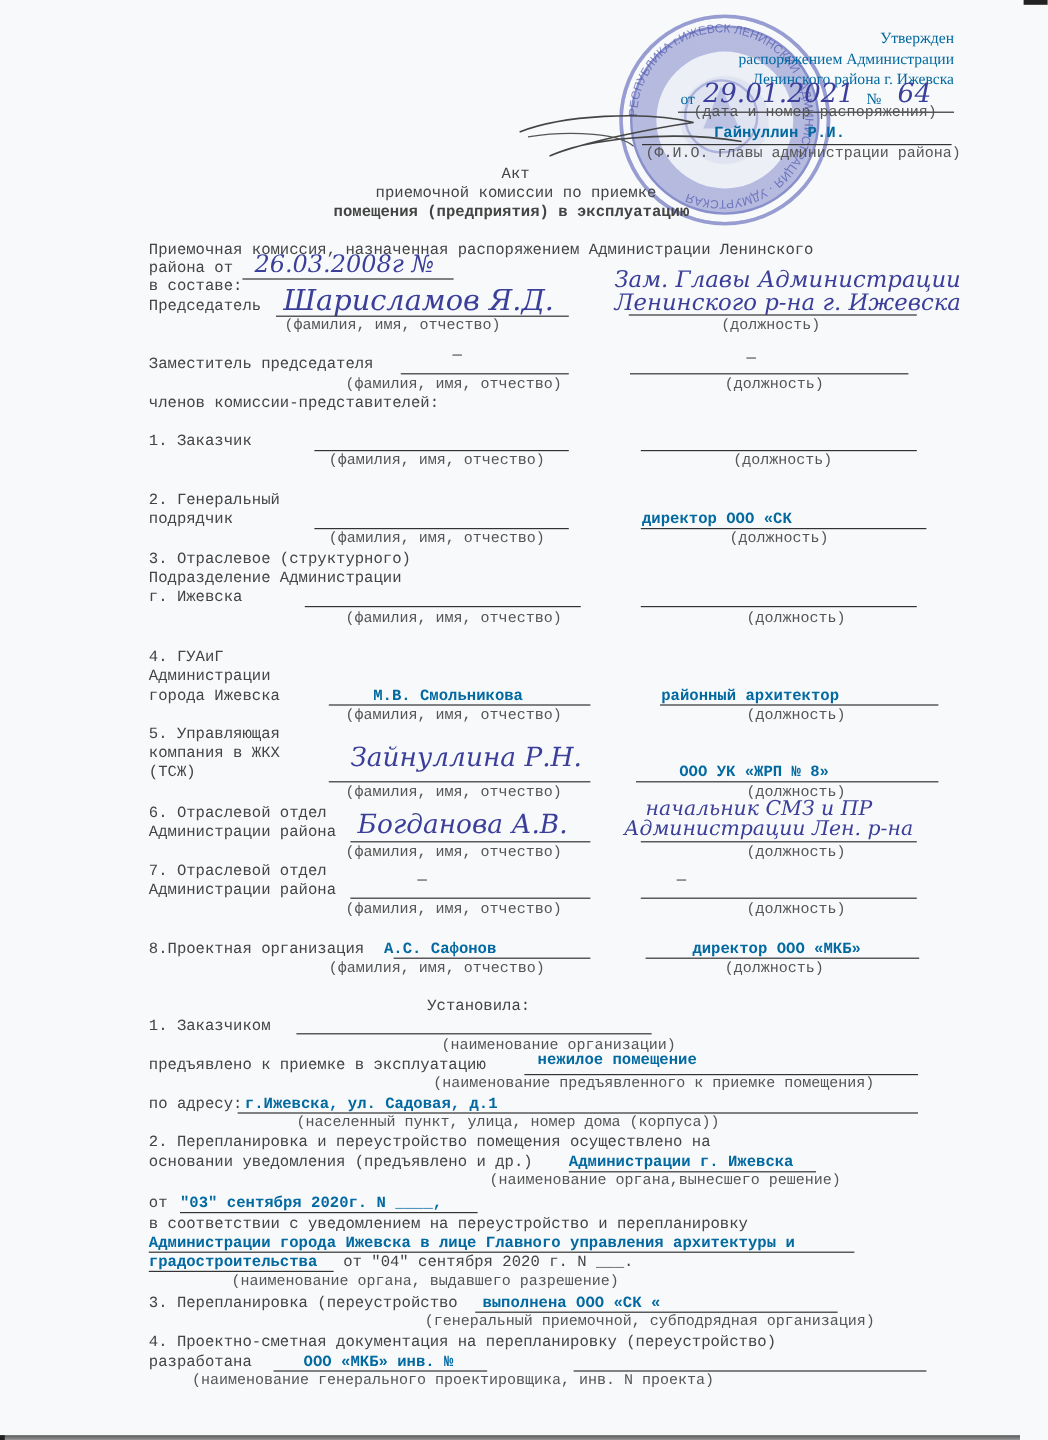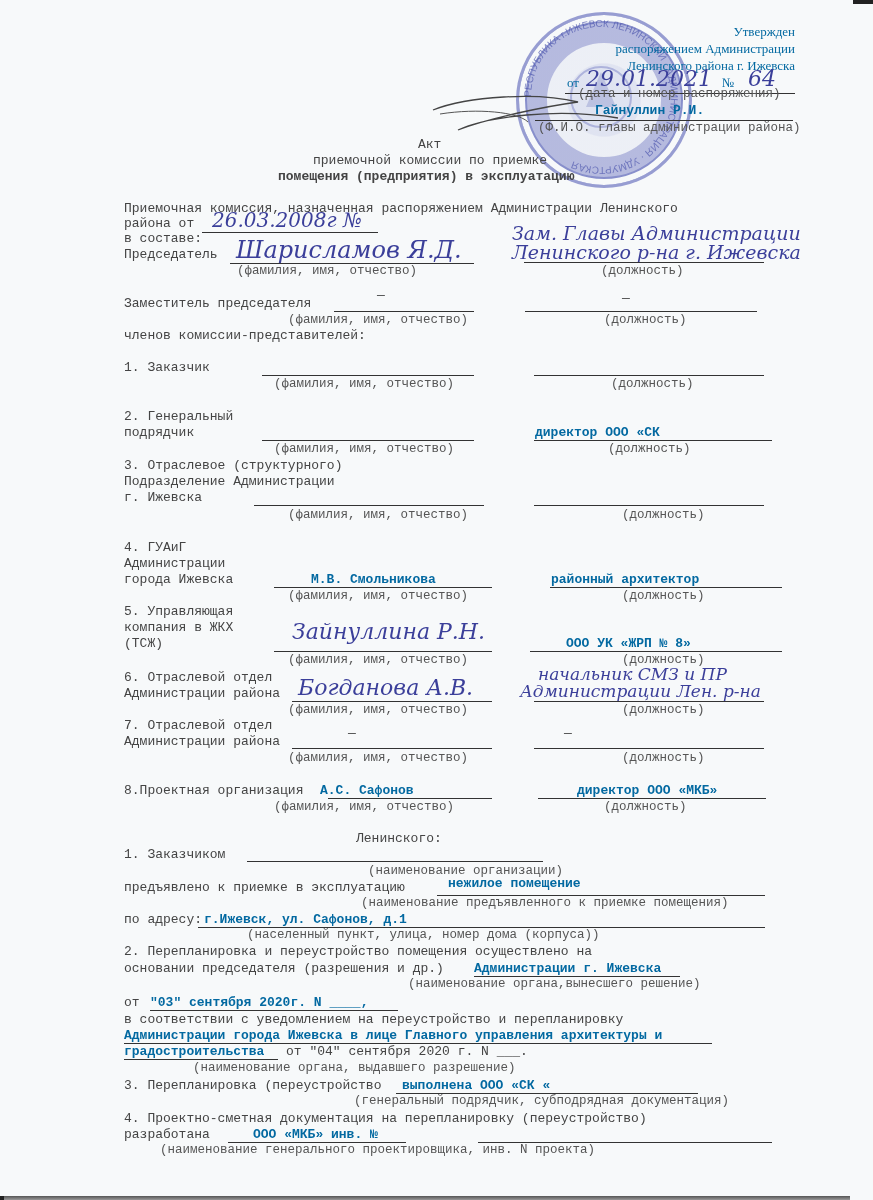--- a/index.html
+++ b/index.html
@@ -157,57 +157,57 @@
 <div class="abs cap" style="left:622px;top:751px;">(должность)</div>
 
 <div class="abs mono" style="left:124px;top:783px;">8.Проектная организация</div>
 <div class="abs mono bold" style="left:320px;top:783px;">А.С. Сафонов</div>
 <div class="line" style="left:328px;top:798px;width:164px;"></div>
 <div class="abs cap" style="left:274px;top:800px;">(фамилия, имя, отчество)</div>
 <div class="abs mono bold" style="left:577px;top:783px;">директор ООО «МКБ»</div>
 <div class="line" style="left:538px;top:798px;width:228px;"></div>
 <div class="abs cap" style="left:604px;top:800px;">(должность)</div>
 
-<div class="abs mono" style="left:356px;top:831px;">Ленинского:</div>
+<div class="abs mono" style="left:356px;top:831px;">Установила:</div>
 
 <div class="abs mono" style="left:124px;top:847px;">1. Заказчиком</div>
 <div class="line" style="left:247px;top:861px;width:296px;"></div>
 <div class="abs cap" style="left:368px;top:864px;">(наименование организации)</div>
 
 <div class="abs mono" style="left:124px;top:880px;">предъявлено к приемке в эксплуатацию</div>
 <div class="abs mono bold" style="left:448px;top:876px;">нежилое помещение</div>
 <div class="line" style="left:437px;top:895px;width:328px;"></div>
 <div class="abs cap" style="left:361px;top:896px;">(наименование предъявленного к приемке помещения)</div>
 
 <div class="abs mono" style="left:124px;top:912px;">по адресу:</div>
-<div class="abs mono bold" style="left:204px;top:912px;">г.Ижевск, ул. Сафонов, д.1</div>
+<div class="abs mono bold" style="left:204px;top:912px;">г.Ижевска, ул. Садовая, д.1</div>
 <div class="line" style="left:198px;top:927px;width:567px;"></div>
 <div class="abs cap" style="left:247px;top:928px;">(населенный пункт, улица, номер дома (корпуса))</div>
 
 <div class="abs mono" style="left:124px;top:944px;">2. Перепланировка  и  переустройство   помещения  осуществлено  на</div>
-<div class="abs mono" style="left:124px;top:961px;">основании председателя (разрешения и др.)</div>
+<div class="abs mono" style="left:124px;top:961px;">основании уведомления (предъявлено и др.)</div>
 <div class="abs mono bold" style="left:474px;top:961px;">Администрации г. Ижевска</div>
 <div class="line" style="left:474px;top:976px;width:206px;"></div>
 <div class="abs cap" style="left:408px;top:977px;">(наименование органа,вынесшего решение)</div>
 
 <div class="abs mono" style="left:124px;top:995px;">от</div>
 <div class="abs mono bold" style="left:150px;top:995px;">"03" сентября  2020г. N ____,</div>
 <div class="line" style="left:150px;top:1010px;width:248px;"></div>
 
 <div class="abs mono" style="left:124px;top:1012px;">в соответствии с уведомлением на переустройство и перепланировку</div>
 <div class="abs mono bold" style="left:124px;top:1028px;">Администрации города Ижевска в лице Главного управления архитектуры и</div>
 <div class="line" style="left:124px;top:1043px;width:588px;"></div>
 <div class="abs mono bold" style="left:124px;top:1044px;">градостроительства</div>
 <div class="line" style="left:124px;top:1059px;width:154px;"></div>
 <div class="abs mono" style="left:286px;top:1044px;">от "04" сентября  2020 г. N ___.</div>
 <div class="abs cap" style="left:193px;top:1061px;">(наименование органа, выдавшего разрешение)</div>
 
 <div class="abs mono" style="left:124px;top:1078px;">3. Перепланировка (переустройство</div>
 <div class="abs mono bold" style="left:402px;top:1078px;">выполнена ООО «СК «</div>
 <div class="line" style="left:396px;top:1093px;width:302px;"></div>
-<div class="abs cap" style="left:354px;top:1094px;">(генеральный подрядчик, субподрядная документация)</div>
+<div class="abs cap" style="left:354px;top:1094px;">(генеральный приемочной, субподрядная организация)</div>
 
 <div class="abs mono" style="left:124px;top:1111px;">4. Проектно-сметная документация на перепланировку (переустройство)</div>
 <div class="abs mono" style="left:124px;top:1127px;">разработана</div>
 <div class="abs mono bold" style="left:253px;top:1127px;">ООО «МКБ» инв. №</div>
 <div class="line" style="left:228px;top:1142px;width:178px;"></div>
 <div class="line" style="left:478px;top:1142px;width:294px;"></div>
 <div class="abs cap" style="left:160px;top:1143px;">(наименование генерального проектировщика, инв. N проекта)</div>
 
 </body></html>

